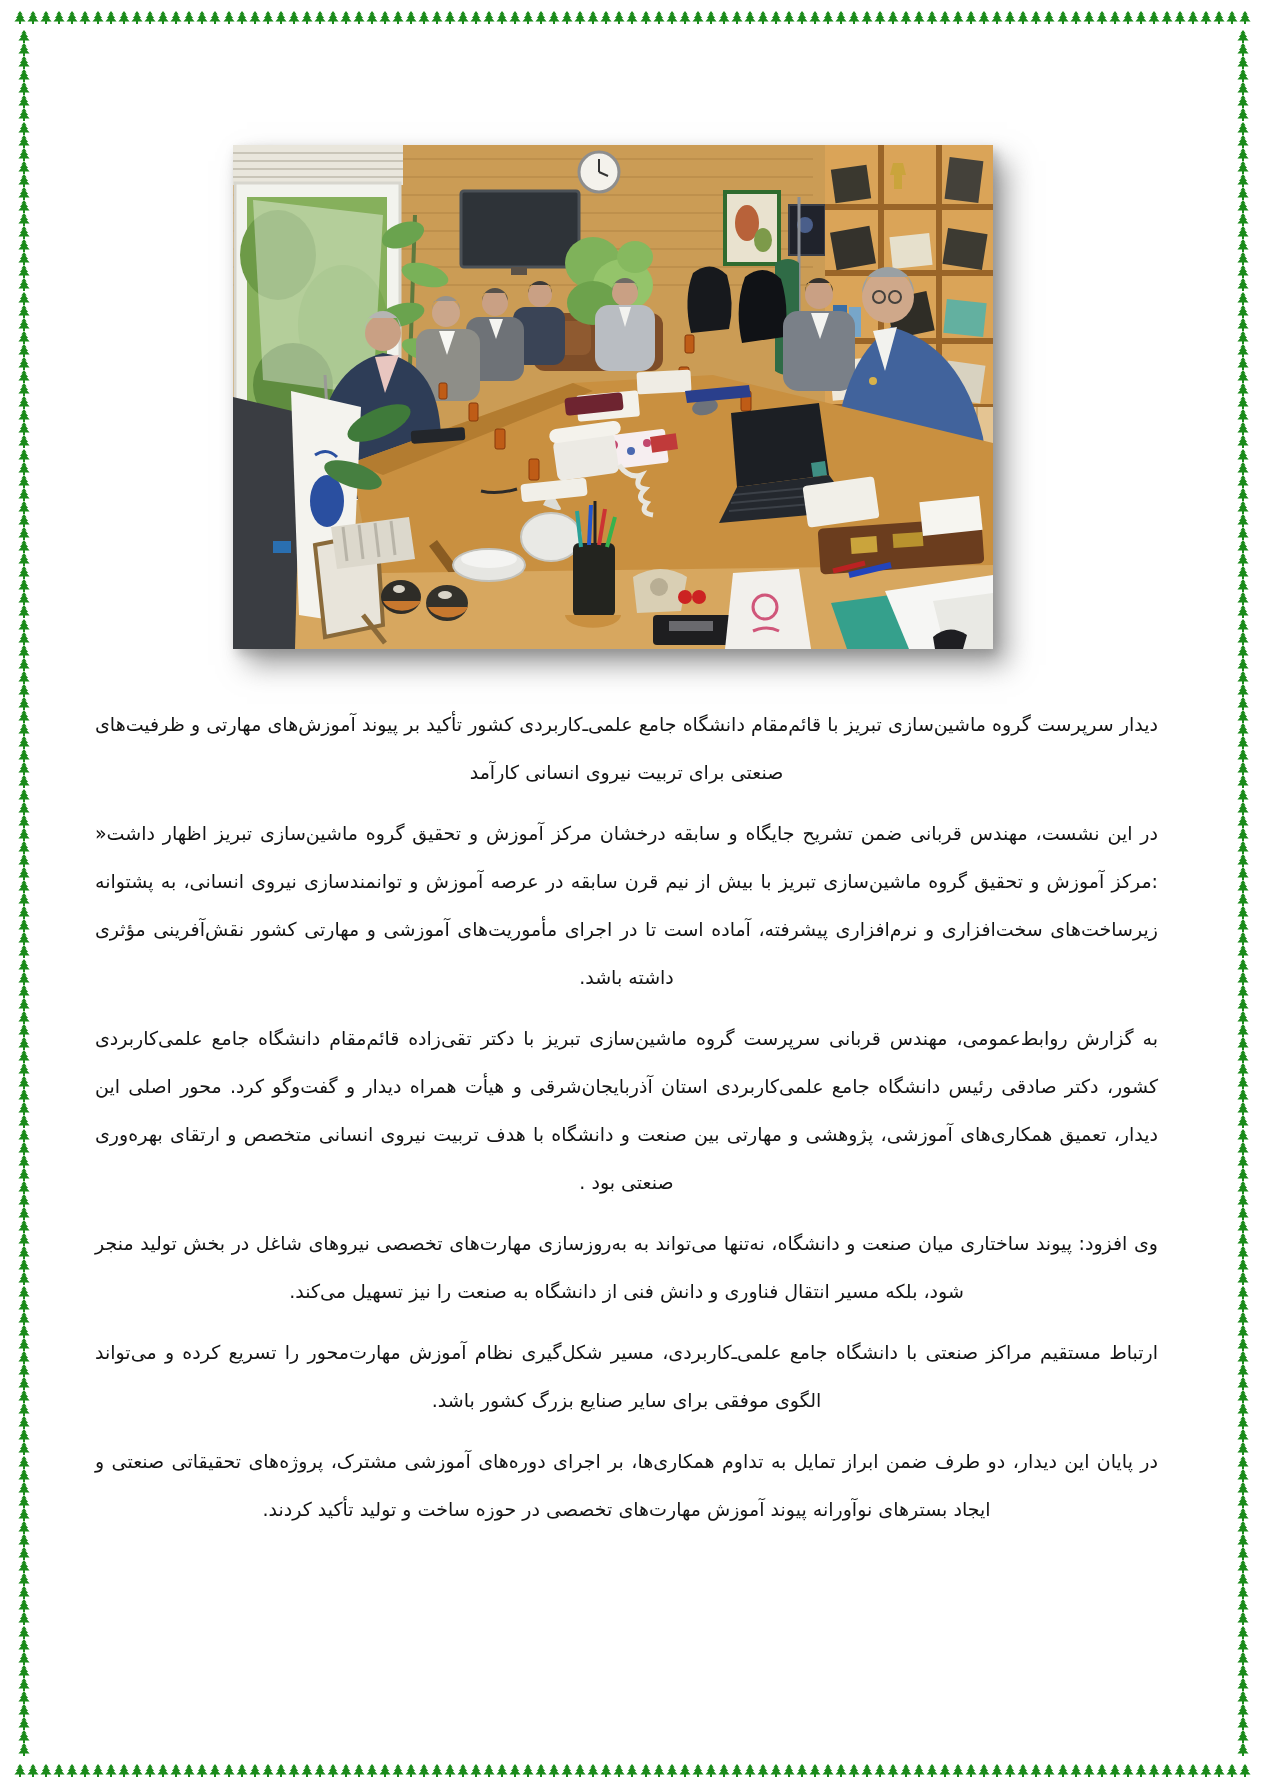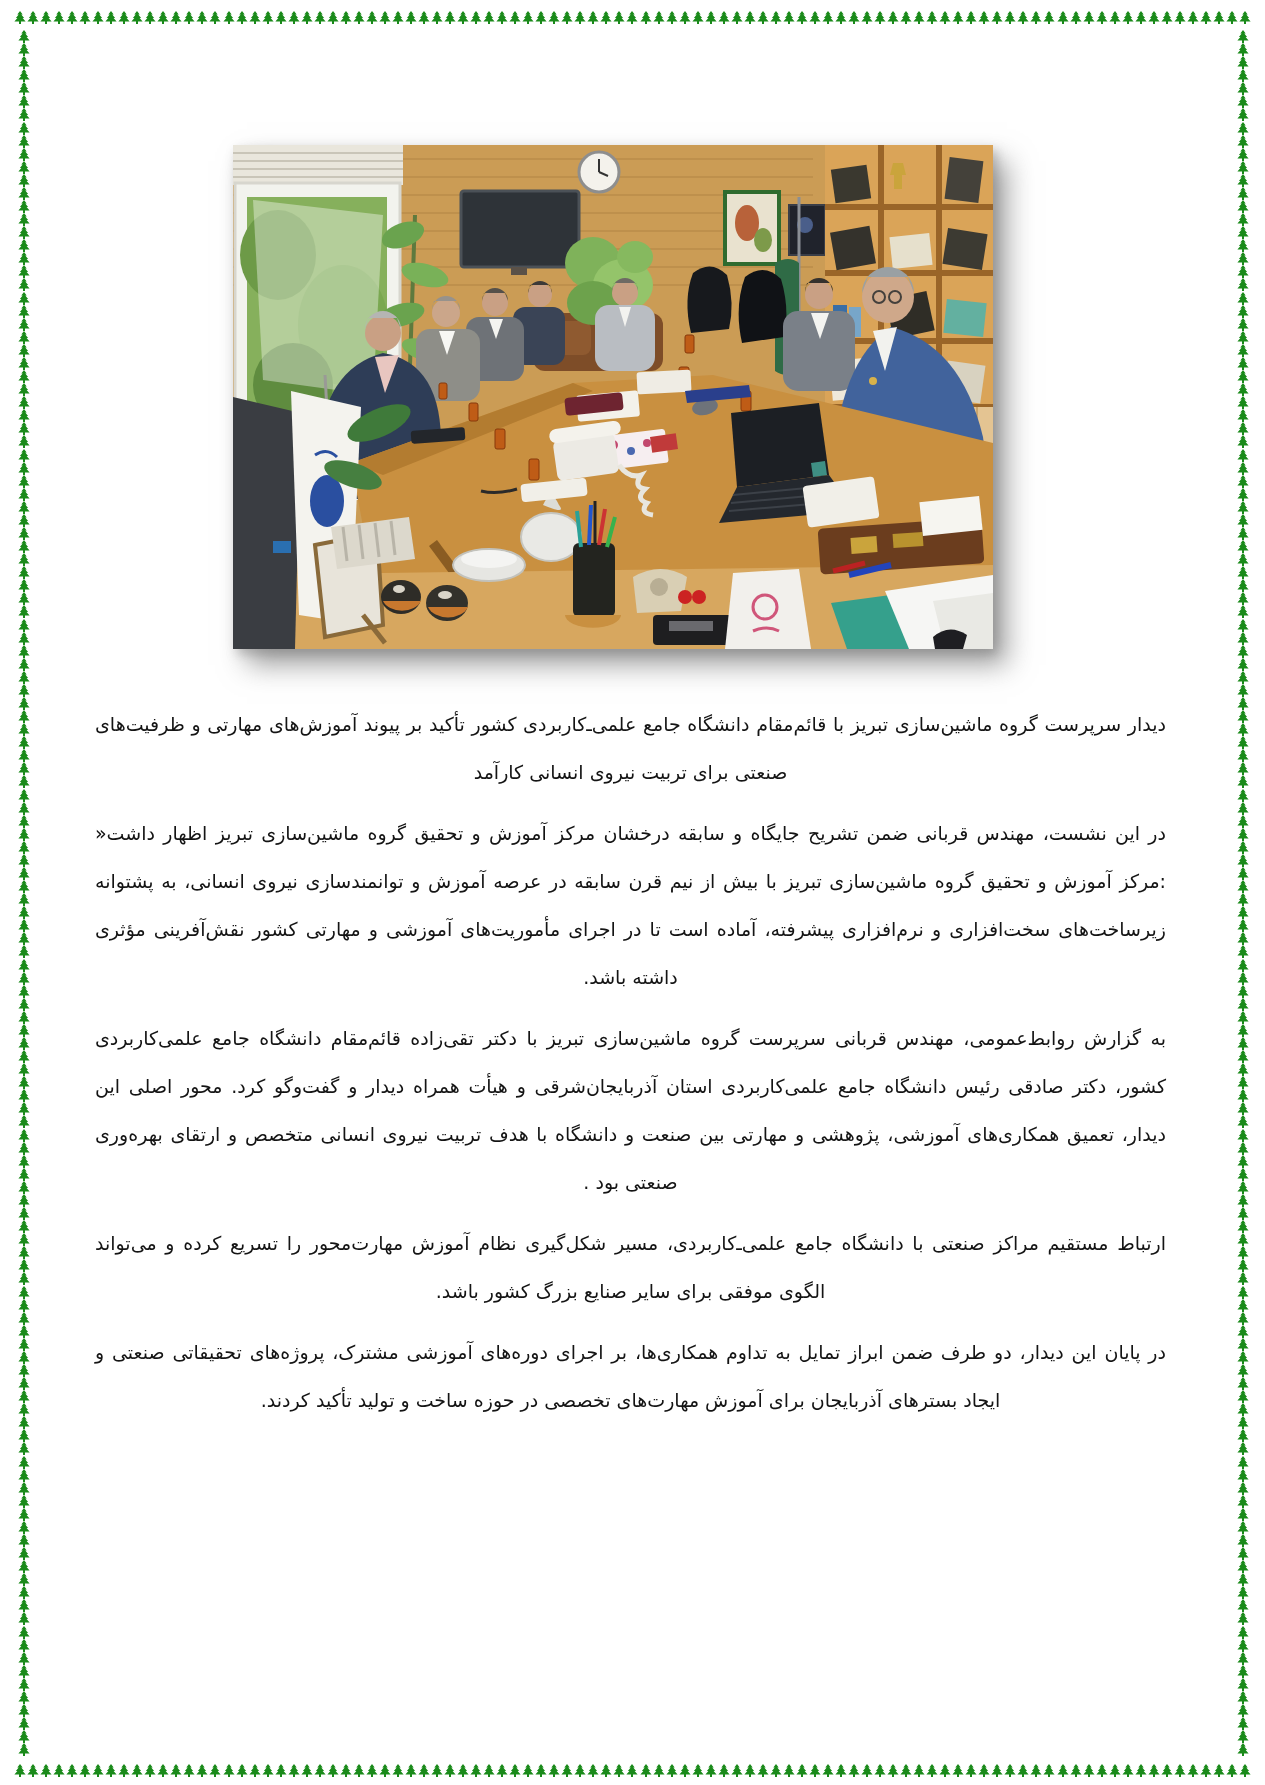--- a/index.html
+++ b/index.html
@@ -21,21 +21,21 @@
     background:#c99a52;
   }
   .photo-wrap svg{display:block;}
   
   .article{
     position:absolute;top:700px;left:95px;width:1075px;
     direction:rtl;unicode-bidi:embed;
     color:#141414;font-size:19px;line-height:48px;
     text-align:justify;text-align-last:center;
   }
-  .article p{margin:0 4px 13px 0;}
+  .article p{margin:0 12px 13px 0;}
 </style>
 </head>
 <body>
 
 <div class="tree-strip strip-top">
     <svg width="12" height="13" viewBox="0 0 12 13">
       <path fill="#1a8a1a" d="M6 0 L8.7 3.6 H7.3 L10.1 7 H8.6 L11.6 10.6 H7 V13 H5 V10.6 H0.4 L3.4 7 H1.9 L4.7 3.6 H3.3 Z"></path>
     </svg>
     <svg width="12" height="13" viewBox="0 0 12 13">
       <path fill="#1a8a1a" d="M6 0 L8.7 3.6 H7.3 L10.1 7 H8.6 L11.6 10.6 H7 V13 H5 V10.6 H0.4 L3.4 7 H1.9 L4.7 3.6 H3.3 Z"></path>
@@ -1717,15 +1717,16 @@
       <polygon points="700,456 760,448 760,504 712,504" fill="#e9e9e4"></polygon>
       <path d="M700,492 q16 -14 34 -2 l-4 14 -28 0 z" fill="#1e1e22"></path>
     </g>
   </svg>
 </div>
 
 <div class="article">
   <p>دیدار سرپرست گروه ماشین‌سازی تبریز با قائم‌مقام دانشگاه جامع علمی‌ـ‌کاربردی کشور تأکید بر پیوند آموزش‌های مهارتی و ظرفیت‌های صنعتی برای تربیت نیروی انسانی کارآمد</p>
   <p>در این نشست، مهندس قربانی ضمن تشریح جایگاه و سابقه درخشان مرکز آموزش و تحقیق گروه ماشین‌سازی تبریز اظهار داشت« :مرکز آموزش و تحقیق گروه ماشین‌سازی تبریز با بیش از نیم قرن سابقه در عرصه آموزش و توانمندسازی نیروی انسانی، به پشتوانه زیرساخت‌های سخت‌افزاری و نرم‌افزاری پیشرفته، آماده است تا در اجرای مأموریت‌های آموزشی و مهارتی کشور نقش‌آفرینی مؤثری داشته باشد.</p>
   <p>به گزارش روابط‌عمومی، مهندس قربانی سرپرست گروه ماشین‌سازی تبریز با دکتر تقی‌زاده قائم‌مقام دانشگاه جامع علمی‌کاربردی کشور، دکتر صادقی رئیس دانشگاه جامع علمی‌کاربردی استان آذربایجان‌شرقی و هیأت همراه دیدار و گفت‌وگو کرد. محور اصلی این دیدار، تعمیق همکاری‌های آموزشی، پژوهشی و مهارتی بین صنعت و دانشگاه با هدف تربیت نیروی انسانی متخصص و ارتقای بهره‌وری صنعتی بود .</p>
+  <p>وی افزود: پیوند ساختاری میان صنعت و دانشگاه، نه‌تنها می‌تواند به به‌روزسازی مهارت‌های تخصصی نیروهای شاغل در بخش تولید منجر شود، بلکه مسیر انتقال فناوری و دانش فنی از دانشگاه به صنعت را نیز تسهیل می‌کند.</p>
   <p>ارتباط مستقیم مراکز صنعتی با دانشگاه جامع علمی‌ـ‌کاربردی، مسیر شکل‌گیری نظام آموزش مهارت‌محور را تسریع کرده و می‌تواند الگوی موفقی برای سایر صنایع بزرگ کشور باشد.</p>
-  <p>در پایان این دیدار، دو طرف ضمن ابراز تمایل به تداوم همکاری‌ها، بر اجرای دوره‌های آموزشی مشترک، پروژه‌های تحقیقاتی صنعتی و ایجاد بسترهای آذربایجان برای آموزش مهارت‌های تخصصی در حوزه ساخت و تولید تأکید کردند.</p>
+  <p>در پایان این دیدار، دو طرف ضمن ابراز تمایل به تداوم همکاری‌ها، بر اجرای دوره‌های آموزشی مشترک، پروژه‌های تحقیقاتی صنعتی و ایجاد بسترهای نوآورانه پیوند آموزش مهارت‌های تخصصی در حوزه ساخت و تولید تأکید کردند.</p>
 </div>
 
 </body></html>

